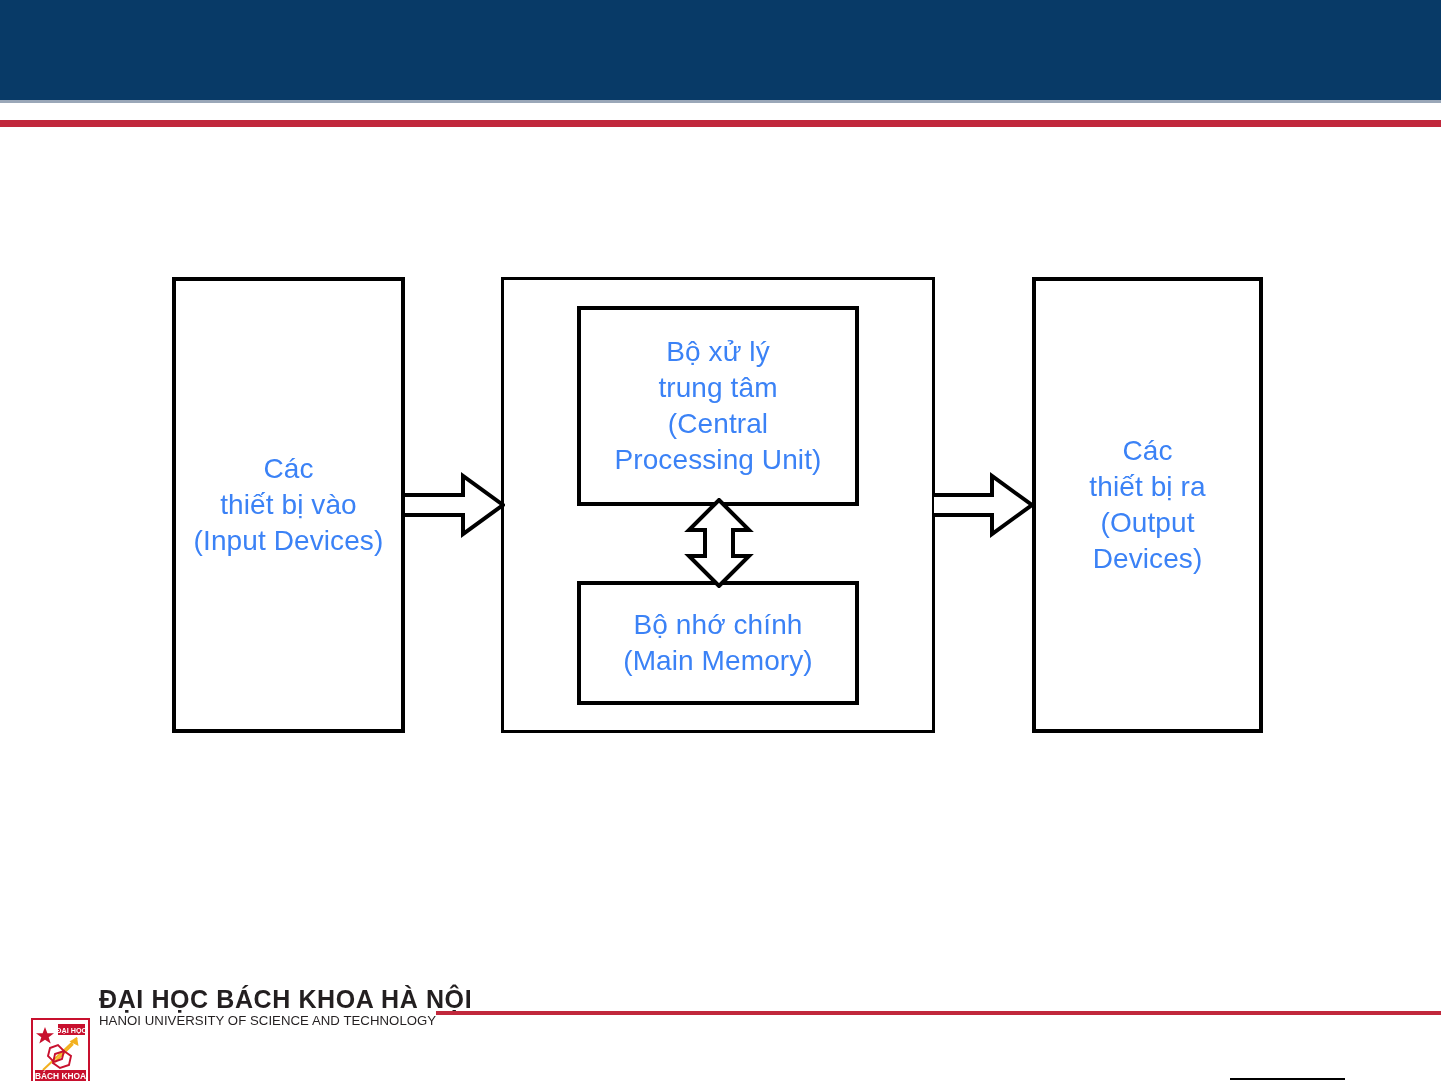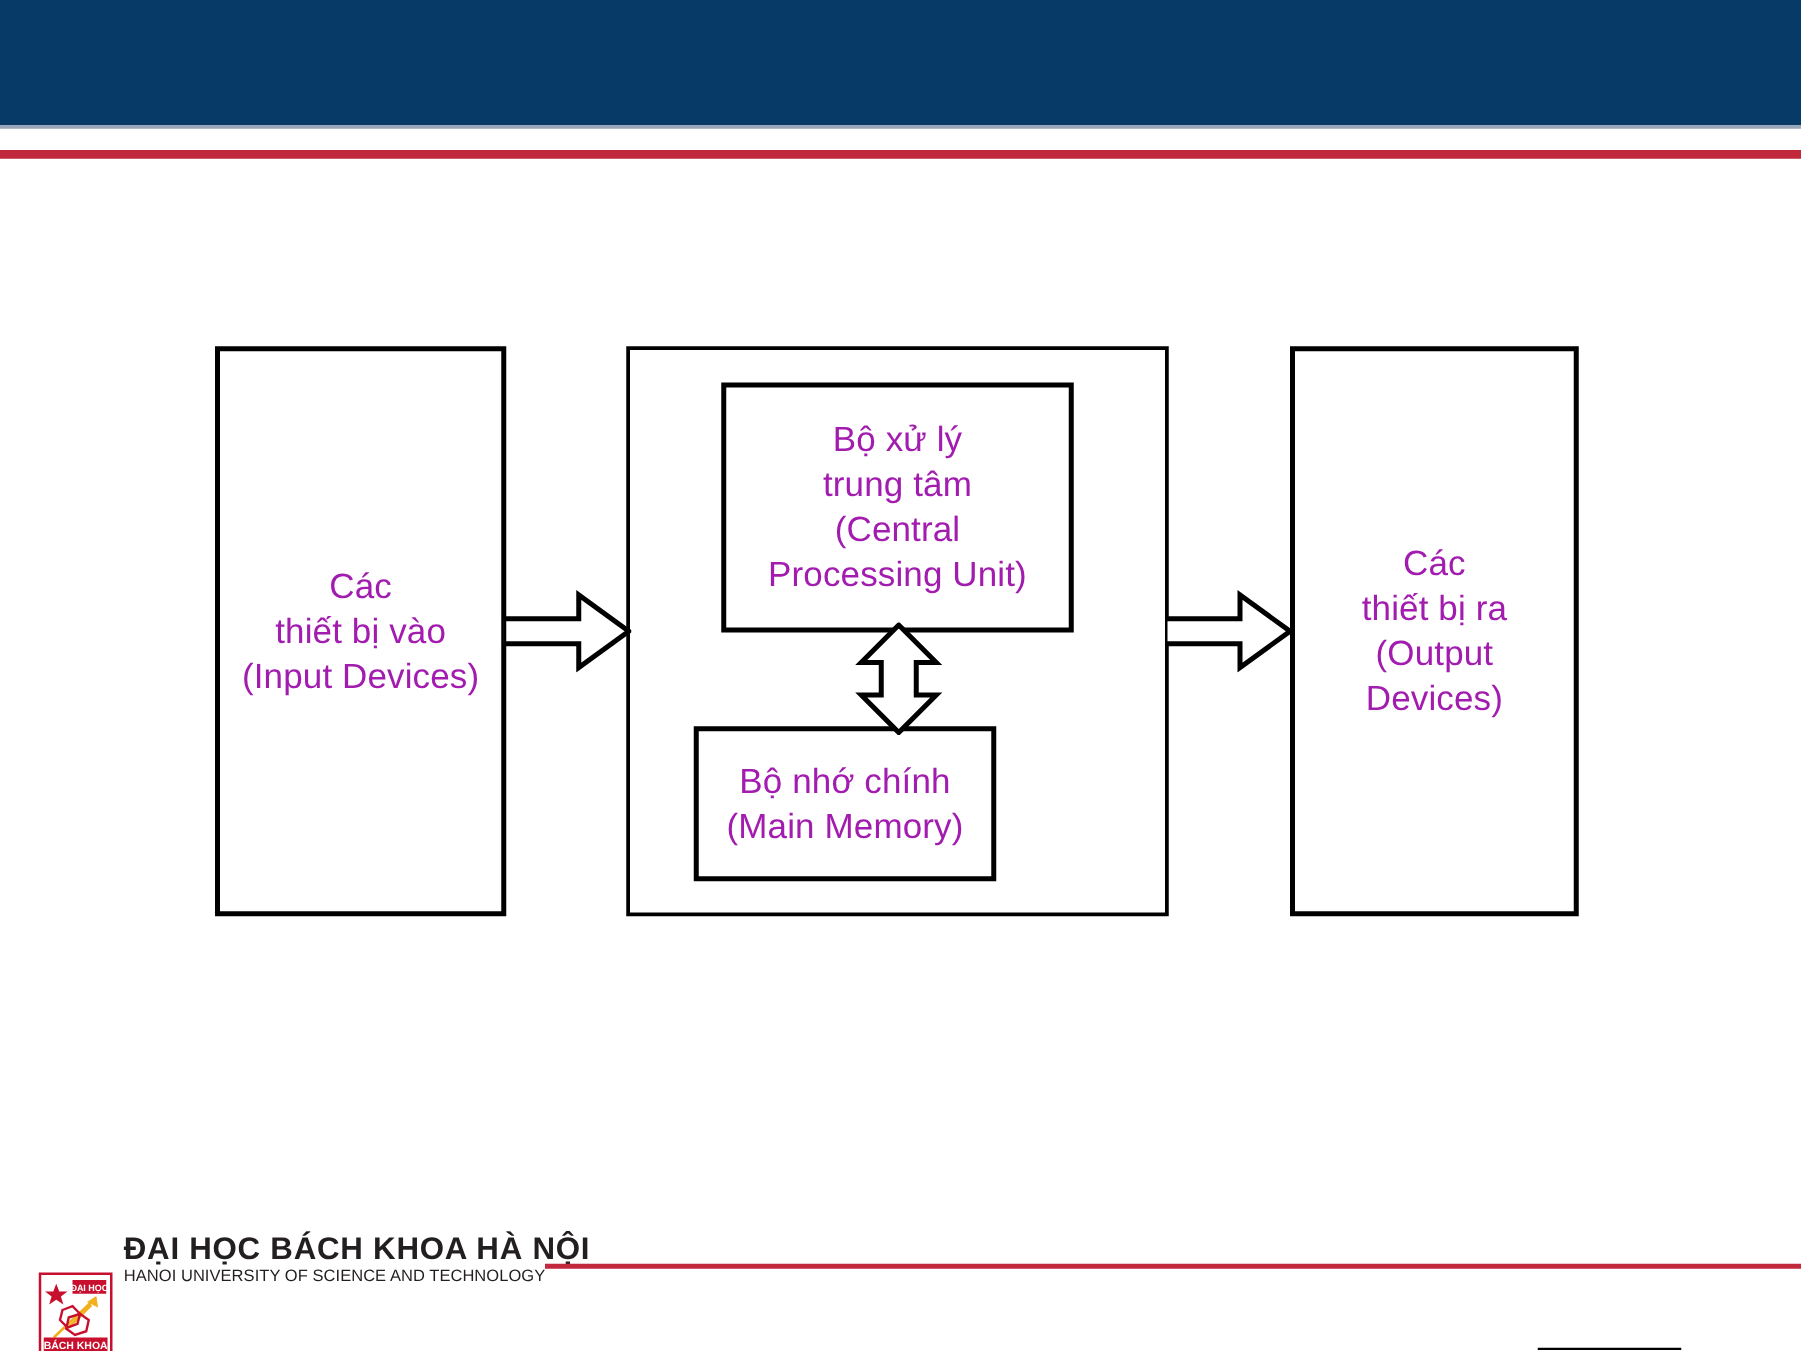--- a/index.html
+++ b/index.html
@@ -57,21 +57,21 @@
     background: #ffffff;
     border: 4px solid #000000;
     display: flex;
     align-items: center;
     justify-content: center;
     text-align: center;
   }
   .box .box-label {
     font-size: 28px;
     line-height: 36px;
-    color: #a21caf;
+    color: #3b82f6;
     white-space: pre-line;
     letter-spacing: 0.1px;
   }
 
   
   .box-input {
     left: 172px;
     top: 150px;
     width: 233px;
     height: 456px;
@@ -91,23 +91,23 @@
   
   .box-cpu {
     left: 577px;
     top: 179px;
     width: 282px;
     height: 200px;
   }
 
   
   .box-memory {
-    left: 555px;
+    left: 577px;
     top: 454px;
-    width: 242px;
+    width: 282px;
     height: 124px;
   }
 
   
   .box-output {
     left: 1032px;
     top: 150px;
     width: 231px;
     height: 456px;
   }

